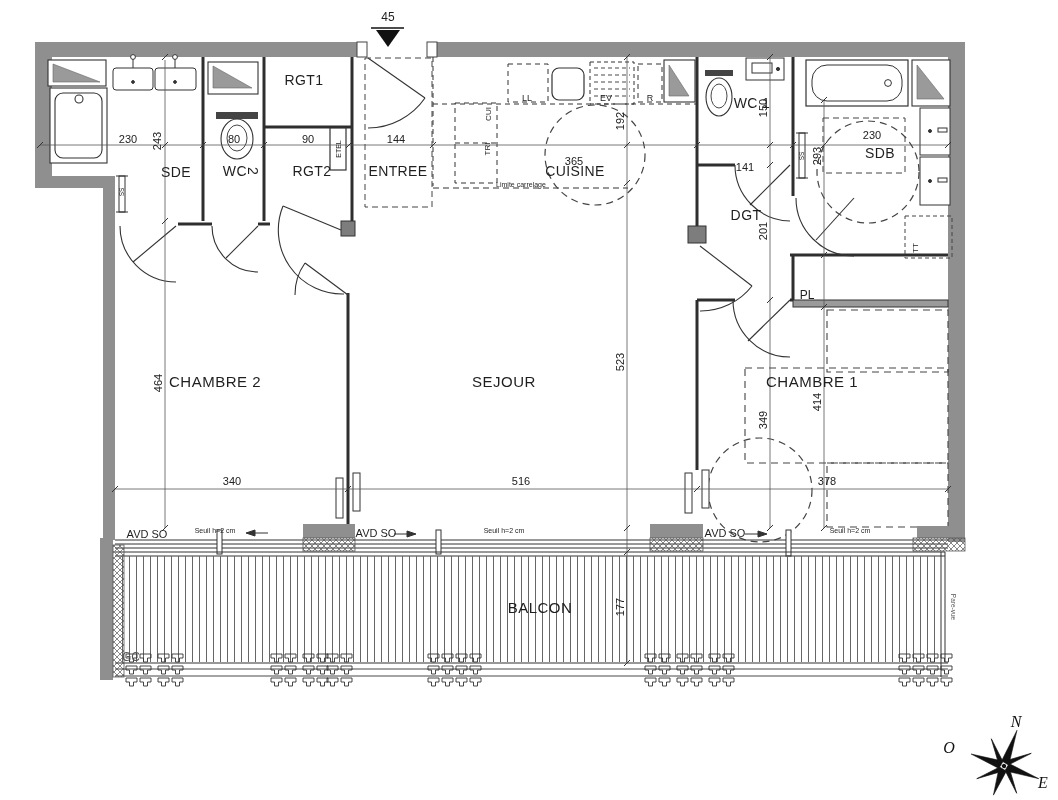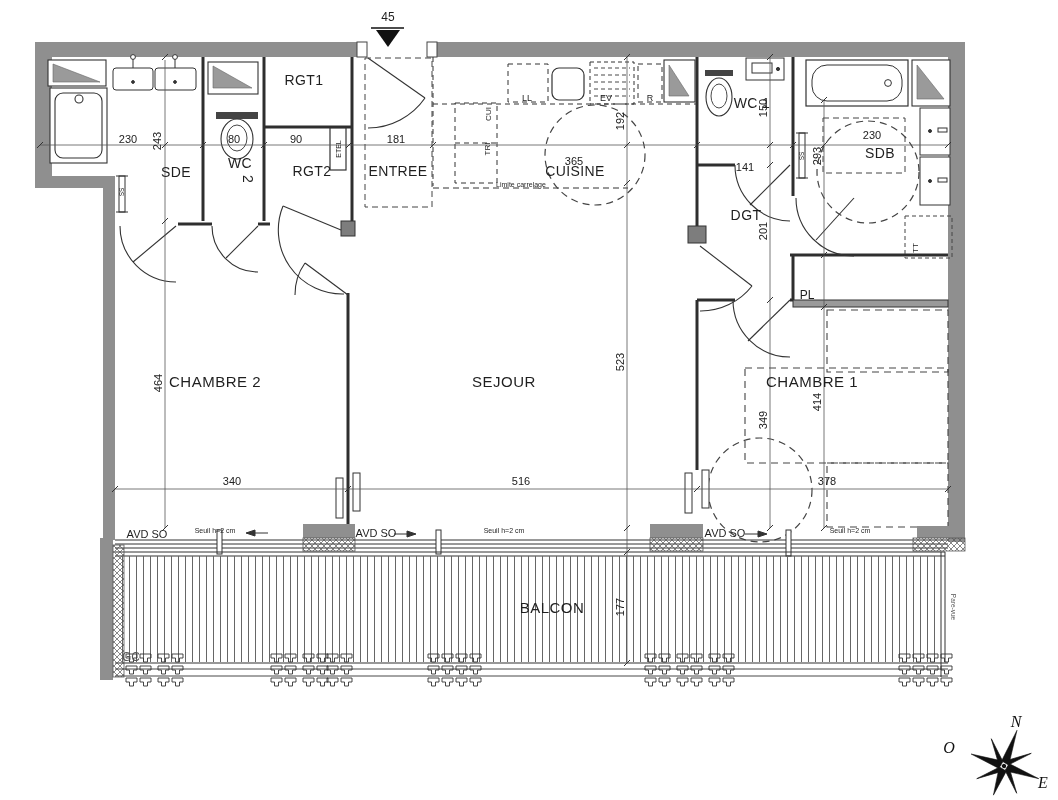--- a/index.html
+++ b/index.html
@@ -11,21 +11,21 @@
   .room-lg{font-size:15px;letter-spacing:.5px;}
   .dim{font-size:11px;color:#222;}
   .sm{font-size:9px;}
   .xs{font-size:8px;}
   .tiny{font-size:7px;}
   .micro{font-size:6.5px;}
   .rot{transform:translate(-50%,-50%) rotate(-90deg);}
   .rotcw{transform:translate(-50%,-50%) rotate(90deg);}
   .gray{color:#555;}
   .compass-letter{font-family:"Liberation Serif",serif;font-style:italic;font-size:16px;color:#111;}
-  .wc2wrap{display:flex;align-items:flex-end;gap:2px;flex-direction:column;}
+  .wc2wrap{display:flex;align-items:flex-start;gap:2px;}
   .wc2num{display:inline-block;transform:rotate(90deg);}
 </style>
 </head>
 <body>
 
 <div id="stage">
 
 <svg id="drawing" width="1058" height="800" viewBox="0 0 1058 800">
   <defs>
     <pattern id="slats" width="7" height="10" patternUnits="userSpaceOnUse">
@@ -352,27 +352,27 @@
 <div class="lbl room" style="left:312px;top:171px;">RGT2</div>
 <div class="lbl room" style="left:398px;top:171px;">ENTREE</div>
 <div class="lbl room" style="left:575px;top:171px;">CUISINE</div>
 <div class="lbl room" style="left:752px;top:92px;margin-top:11px;">WC 1</div>
 <div class="lbl room" style="left:880px;top:153px;">SDB</div>
 <div class="lbl room" style="left:746px;top:215px;">DGT</div>
 <div class="lbl" style="left:807px;top:295px;font-size:12px;">PL</div>
 <div class="lbl room-lg" style="left:215px;top:381px;">CHAMBRE 2</div>
 <div class="lbl room-lg" style="left:504px;top:381px;">SEJOUR</div>
 <div class="lbl room-lg" style="left:812px;top:381px;text-align:right;">CHAMBRE 1</div>
-<div class="lbl room-lg" style="left:540px;top:607px;margin-left:12px;">BALCON</div>
+<div class="lbl room-lg" style="left:540px;top:607px;">BALCON</div>
 
 <div class="lbl dim" style="left:128px;top:139px;">230</div>
 <div class="lbl dim rot" style="left:157px;top:141px;">243</div>
 <div class="lbl dim" style="left:234px;top:139px;">80</div>
-<div class="lbl dim" style="left:296px;top:139px;text-align:right;">90</div>
-<div class="lbl dim" style="left:396px;top:139px;">181</div>
+<div class="lbl dim" style="left:308px;top:139px;text-align:right;">90</div>
+<div class="lbl dim" style="left:396px;top:139px;">144</div>
 <div class="lbl dim" style="left:574px;top:139px;margin-top:22px;">365</div>
 <div class="lbl dim rot" style="left:620px;top:121px;">192</div>
 <div class="lbl dim" style="left:745px;top:139px;margin-top:28px;">141</div>
 <div class="lbl dim rot" style="left:763px;top:108px;">150</div>
 <div class="lbl dim" style="left:872px;top:135px;">230</div>
 <div class="lbl dim rot" style="left:817px;top:156px;">293</div>
 <div class="lbl dim rot" style="left:763px;top:231px;">201</div>
 <div class="lbl dim rot" style="left:158px;top:383px;">464</div>
 <div class="lbl dim" style="left:232px;top:481px;">340</div>
 <div class="lbl dim" style="left:521px;top:481px;">516</div>

